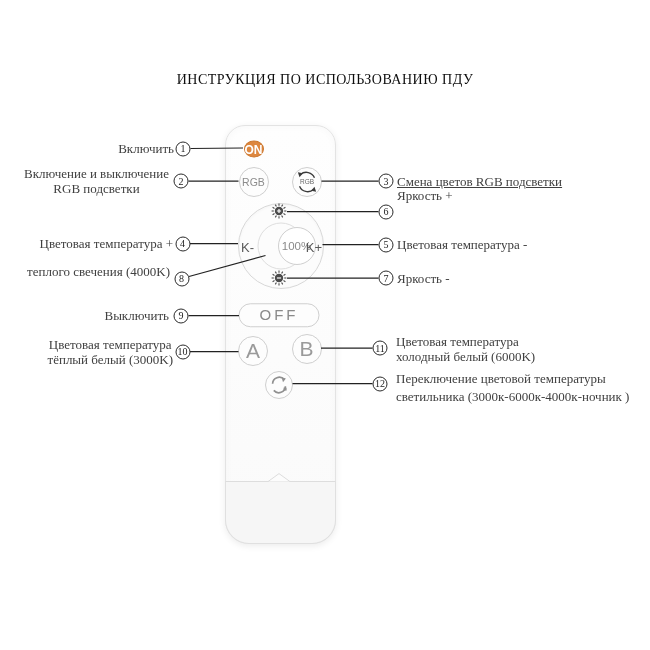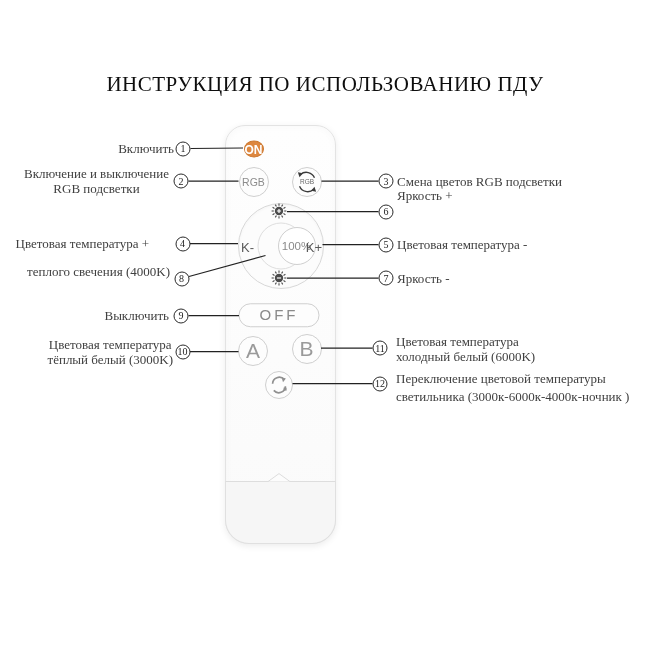--- a/index.html
+++ b/index.html
@@ -2,21 +2,21 @@
 <html><head>
 <meta charset="utf-8">
 <style>
   html,body{margin:0;padding:0;background:#fff;}
   .canvas{
     position:relative;width:650px;height:650px;background:#ffffff;overflow:hidden;
     font-family:"Liberation Serif", serif;color:#151515;
   }
   .title{
     position:absolute;left:0;right:0;top:72px;text-align:center;
-    font-size:21px;letter-spacing:.5px;color:#0e0e0e;
+    font-size:14px;letter-spacing:.5px;color:#0e0e0e;
   }
   
   .remote{
     position:absolute;left:225px;top:125px;width:109px;height:417px;
     background:linear-gradient(180deg,#fefefe 0%,#fcfcfc 55%,#fafafa 100%);
     border:1px solid #e3e3e3;
     border-radius:20px 20px 24px 24px;
     box-shadow:0 2px 7px rgba(0,0,0,.08), inset 0 0 9px rgba(0,0,0,.03);
   }
   .battery{
@@ -231,24 +231,24 @@
       <span>12</span>
     </div>
 
   <div class="callout-label lab-left" style="right:476px;top:141px;">
     <span class="lline">Включить</span>
   </div>
   <div class="callout-label lab-left centered" style="right:481px;top:166px;">
     <span class="lline">Включение и выключение</span>
     <span class="lline">RGB подсветки</span>
   </div>
-  <div class="callout-label lab-right" style="left:397px;top:173.5px;">
+  <div class="callout-label lab-right" style="left:397px;top:173.5px;text-decoration:underline;">
     <span class="lline">Смена цветов RGB подсветки</span>
   </div>
-  <div class="callout-label lab-left" style="right:501px;top:236px;">
+  <div class="callout-label lab-left" style="right:477px;top:236px;">
     <span class="lline">Цветовая температура +</span>
   </div>
   <div class="callout-label lab-right" style="left:397px;top:237px;">
     <span class="lline">Цветовая температура -</span>
   </div>
   <div class="callout-label lab-right" style="left:397px;top:188px;text-align:right;">
     <span class="lline">Яркость +</span>
   </div>
   <div class="callout-label lab-right" style="left:397px;top:270.5px;">
     <span class="lline">Яркость -</span>

